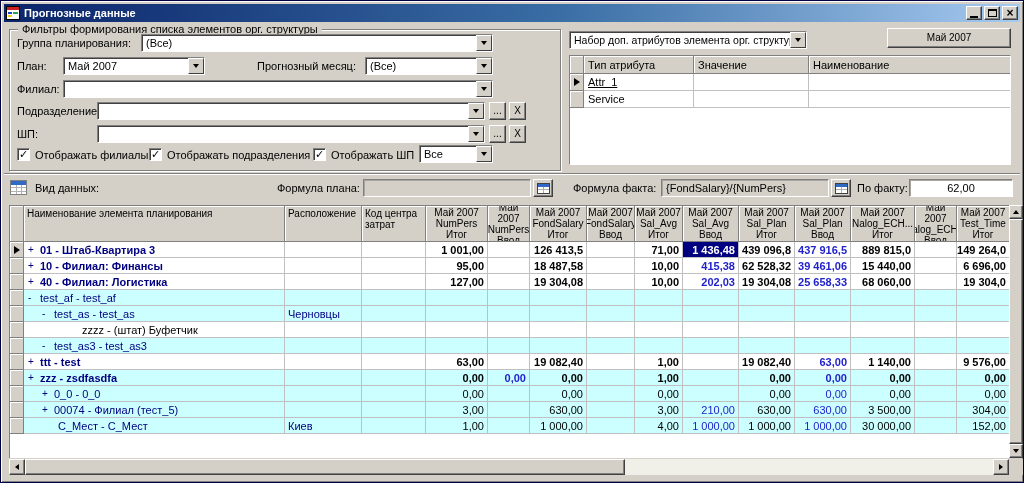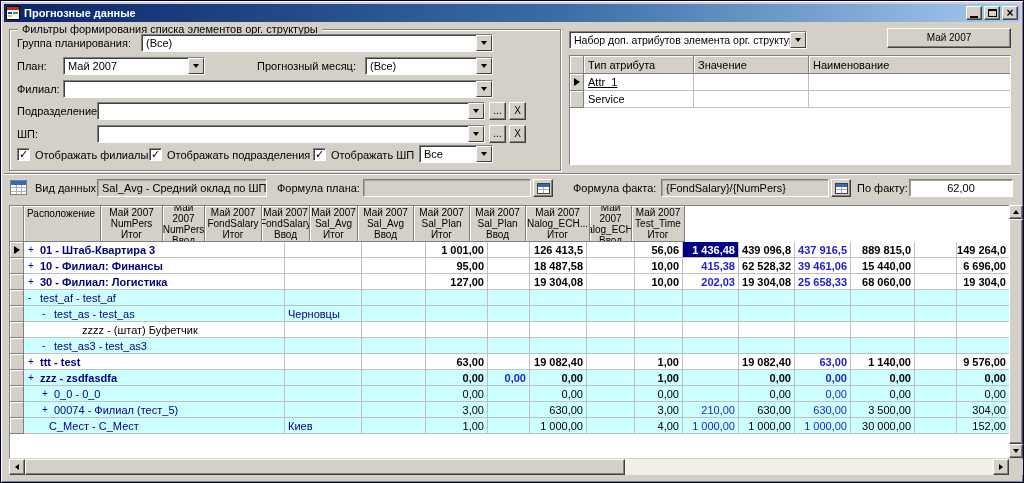--- a/index.html
+++ b/index.html
@@ -227,23 +227,20 @@
     <svg width="17" height="15">
         <rect x="0.5" y="0.5" width="16" height="14" fill="#fff" stroke="#808080"></rect>
         <rect x="1" y="1" width="15" height="4" fill="#316ac5"></rect>
         <rect x="1" y="7" width="15" height="1" fill="#b0b0b0"></rect>
         <rect x="1" y="11" width="15" height="1" fill="#b0b0b0"></rect>
         <rect x="6" y="5" width="1" height="9" fill="#b0b0b0"></rect>
         <rect x="11" y="5" width="1" height="9" fill="#b0b0b0"></rect>
       </svg>
   </span>
   <span class="flabel" style="left:34px;top:181px;">Вид данных:</span>
-  <div class="field" style="left:96px;top:178px;width:170px;">
-    <span>Sal_Avg - Средний оклад по ШП</span>
-  </div>
 
   <span class="flabel" style="left:276px;top:181px;">Формула плана:</span>
   <div class="field" style="left:362px;top:178px;width:168px;">
     <span></span>
   </div>
   <span class="iconbtn" style="left:532px;top:178px;">
     <svg width="13" height="11">
         <rect x="0.5" y="0.5" width="12" height="10" fill="#fff" stroke="#404040"></rect>
         <rect x="1" y="1" width="11" height="3" fill="#316ac5"></rect>
         <rect x="1" y="6" width="11" height="1" fill="#b0b0b0"></rect>
@@ -265,21 +262,23 @@
   </span>
 
   <span class="flabel" style="left:856px;top:181px;">По факту:</span>
   <div class="field white" style="left:908px;top:178px;width:104px;">
     <span>62,00</span>
   </div>
 
   <div id="main-grid" class="main-grid">
       <div class="g-row g-head">
         <div class="h-cell" style="width: 14px;"></div>
+        <div class="h-cell h-left" style="width: 261px;">Наименование элемента планирования</div>
         <div class="h-cell h-left" style="width: 77px;">Расположение</div>
+        <div class="h-cell h-left" style="width: 64px;">Код центра затрат</div>
         <div class="h-cell" style="width: 62px;">
           <div>Май 2007</div>
           <div>NumPers</div>
           <div>Итог</div>
         </div>
         <div class="h-cell" style="width: 42px;">
           <div>Май 2007</div>
           <div>NumPers</div>
           <div>Ввод</div>
         </div>
@@ -336,21 +335,21 @@
         <div class="d-cell name-cell" style="width: 261px; padding-left: 4px;">
           <div class="glyph">+</div>
           <span>01 - Штаб-Квартира 3</span>
         </div>
         <div class="d-cell name-cell" style="width: 77px; padding-left: 3px;"></div>
         <div class="d-cell" style="width: 64px; padding-left: 3px;"></div>
         <div class="d-cell num" style="width: 62px;">1 001,00</div>
         <div class="d-cell num" style="width: 42px;"></div>
         <div class="d-cell num" style="width: 57px;">126 413,5</div>
         <div class="d-cell num" style="width: 48px;"></div>
-        <div class="d-cell num" style="width: 48px;">56,06</div>
+        <div class="d-cell num" style="width: 48px;">71,00</div>
         <div class="d-cell num sel" style="width: 56px;">1 436,48</div>
         <div class="d-cell num" style="width: 56px;">439 096,8</div>
         <div class="d-cell num blue" style="width: 56px;">437 916,5</div>
         <div class="d-cell num" style="width: 64px;">889 815,0</div>
         <div class="d-cell num" style="width: 42px;"></div>
         <div class="d-cell num" style="width: 53px;">149 264,0</div>
       </div>
       <div class="g-row bold">
         <div class="ind-cell" style="width: 14px;"></div>
         <div class="d-cell name-cell" style="width: 261px; padding-left: 4px;">
@@ -368,21 +367,21 @@
         <div class="d-cell num" style="width: 56px;">62 528,32</div>
         <div class="d-cell num blue" style="width: 56px;">39 461,06</div>
         <div class="d-cell num" style="width: 64px;">15 440,00</div>
         <div class="d-cell num" style="width: 42px;"></div>
         <div class="d-cell num" style="width: 53px;">6 696,00</div>
       </div>
       <div class="g-row bold">
         <div class="ind-cell" style="width: 14px;"></div>
         <div class="d-cell name-cell" style="width: 261px; padding-left: 4px;">
           <div class="glyph">+</div>
-          <span>30 - Филиал: Логистика</span>
+          <span>40 - Филиал: Логистика</span>
         </div>
         <div class="d-cell name-cell" style="width: 77px; padding-left: 3px;"></div>
         <div class="d-cell" style="width: 64px; padding-left: 3px;"></div>
         <div class="d-cell num" style="width: 62px;">127,00</div>
         <div class="d-cell num" style="width: 42px;"></div>
         <div class="d-cell num" style="width: 57px;">19 304,08</div>
         <div class="d-cell num" style="width: 48px;"></div>
         <div class="d-cell num" style="width: 48px;">10,00</div>
         <div class="d-cell num blue" style="width: 56px;">202,03</div>
         <div class="d-cell num" style="width: 56px;">19 304,08</div>
@@ -546,21 +545,21 @@
         <div class="d-cell num" style="width: 48px;">3,00</div>
         <div class="d-cell num blue" style="width: 56px;">210,00</div>
         <div class="d-cell num" style="width: 56px;">630,00</div>
         <div class="d-cell num blue" style="width: 56px;">630,00</div>
         <div class="d-cell num" style="width: 64px;">3 500,00</div>
         <div class="d-cell num" style="width: 42px;"></div>
         <div class="d-cell num" style="width: 53px;">304,00</div>
       </div>
       <div class="g-row cyan">
         <div class="ind-cell" style="width: 14px;"></div>
-        <div class="d-cell name-cell" style="width: 261px; padding-left: 13px;">
+        <div class="d-cell name-cell" style="width: 261px; padding-left: 22px;">
           <div class="glyph"></div>
           <span>С_Мест - С_Мест</span>
         </div>
         <div class="d-cell name-cell" style="width: 77px; padding-left: 3px;">Киев</div>
         <div class="d-cell" style="width: 64px; padding-left: 3px;"></div>
         <div class="d-cell num" style="width: 62px;">1,00</div>
         <div class="d-cell num" style="width: 42px;"></div>
         <div class="d-cell num" style="width: 57px;">1 000,00</div>
         <div class="d-cell num" style="width: 48px;"></div>
         <div class="d-cell num" style="width: 48px;">4,00</div>

